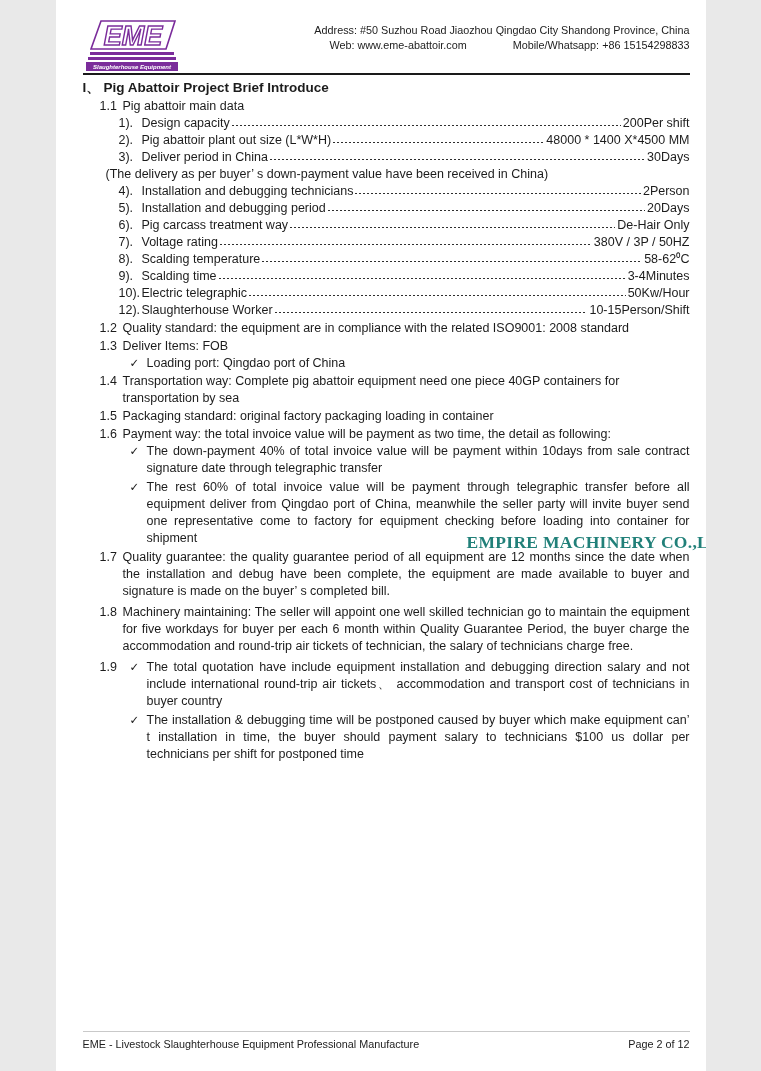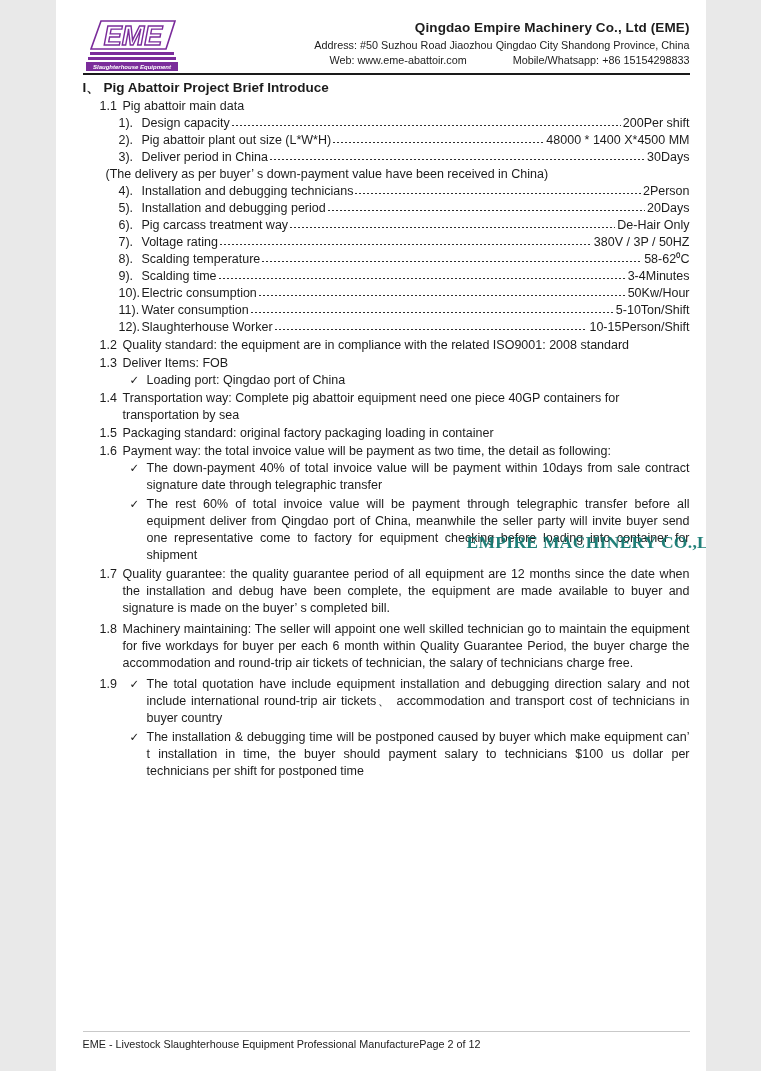--- a/index.html
+++ b/index.html
@@ -40,38 +40,37 @@
   .btext { flex:1; min-width:0; }
   .mt2 { margin-top:2px; }
   .mt4 { margin-top:4px; }
   
   .watermark { position:absolute; left:411px; top:530px; white-space:nowrap; z-index:5;
     font-family:"Liberation Serif", serif; font-weight:bold; font-size:17.5px; letter-spacing:0.3px; opacity:0.92; }
   .wm-main { color:#0f766e; }
   .wm-suffix { color:#000000; }
   
   .ftr { position:absolute; top:1031px; left:27px; right:16px; border-top:1px solid #c9c9c9;
-         padding-top:6px; display:flex; justify-content:flex-start; font-size:10.8px; }
+         padding-top:6px; display:flex; justify-content:space-between; font-size:10.8px; }
 </style>
 </head>
 <body>
 
 <div class="page">
 
   <div class="hdr">
     <svg class="logo" viewBox="0 0 94 54" xmlns="http://www.w3.org/2000/svg">
       <polygon points="15,1 89,1 80,29 5,29" fill="none" stroke="#7b2c9b" stroke-width="1.6"></polygon>
       <text x="47" y="24.5" text-anchor="middle" font-family="Liberation Sans, sans-serif" font-size="27" font-weight="bold" font-style="italic" fill="#ffffff" stroke="#7b2c9b" stroke-width="1.4">EME</text>
       <rect x="4" y="32" width="84" height="3" fill="#7b2c9b"></rect>
       <rect x="2" y="37" width="88" height="3" fill="#7b2c9b"></rect>
       <rect x="0" y="42" width="92" height="9" fill="#7b2c9b"></rect>
       <text x="46" y="48.5" text-anchor="middle" font-family="Liberation Sans, sans-serif" font-size="6" font-weight="bold" font-style="italic" fill="#ffffff">Slaughterhouse  Equipment</text>
     </svg>
     <div class="co-info">
-      <div class="co-name">Qingdao Empire Machinery Co., Ltd (EME)</div>
       <div class="co-addr">Address: #50 Suzhou Road Jiaozhou Qingdao City Shandong Province, China</div>
       <div class="co-webline">
         <span class="lbl">Web:</span>
         <span>www.eme-abattoir.com</span>
         <span class="gap"></span>
         <span class="lbl">Mobile/Whatsapp:</span>
         <span>+86 15154298833</span>
       </div>
     </div>
   </div>
@@ -136,29 +135,23 @@
               <span class="ival">58-62⁰C</span>
             </div>
           <div class="item-row">
               <span class="inum">9).</span>
               <span class="ilabel">Scalding time</span>
               <span class="dots"></span>
               <span class="ival">3-4Minutes</span>
             </div>
           <div class="item-row">
               <span class="inum">10).</span>
-              <span class="ilabel">Electric consumption</span>
+              <span class="ilabel">Electric telegraphic</span>
               <span class="dots"></span>
               <span class="ival">50Kw/Hour</span>
-            </div>
-          <div class="item-row">
-              <span class="inum">11).</span>
-              <span class="ilabel">Water consumption</span>
-              <span class="dots"></span>
-              <span class="ival">5-10Ton/Shift</span>
             </div>
           <div class="item-row">
               <span class="inum">12).</span>
               <span class="ilabel">Slaughterhouse Worker</span>
               <span class="dots"></span>
               <span class="ival">10-15Person/Shift</span>
             </div>
         </div>
       </div>
     </div>

